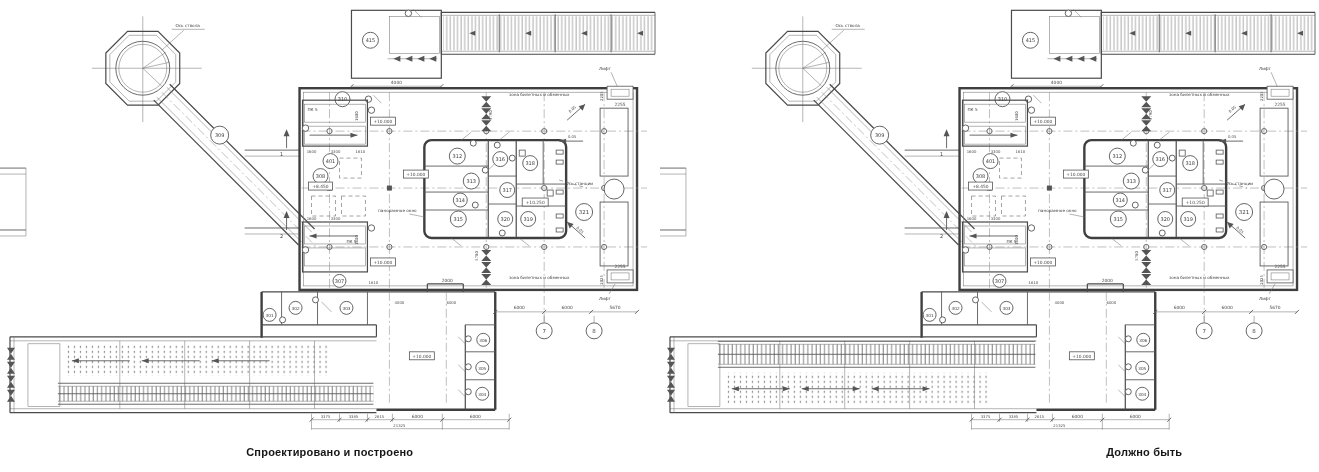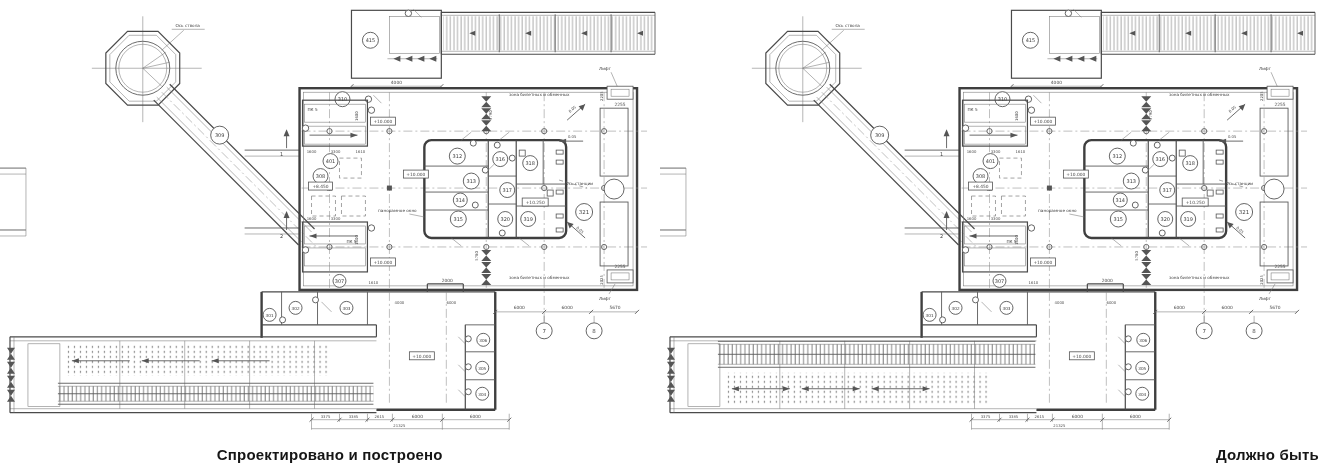--- a/index.html
+++ b/index.html
@@ -1,21 +1,21 @@
 <!DOCTYPE html>
 <html><head>
 <meta charset="utf-8">
 <style>
   html,body{margin:0;padding:0;background:#ffffff;}
   .figure{width:1319px;height:472px;display:flex;background:#fff;overflow:hidden;}
   .panel{width:659.5px;height:472px;position:relative;}
   .plan-host{width:659px;height:446px;}
   .caption{height:24px;font-family:"Liberation Sans",sans-serif;font-weight:bold;
-           font-size:15px;color:#161616;text-align:center;letter-spacing:.2px;}
-  .panel--right .caption{padding-left:310px;text-align:right;}
+           font-size:11px;color:#161616;text-align:center;letter-spacing:.2px;}
+  .panel--right .caption{padding-left:310px;}
   
   svg text{font-family:"DejaVu Sans",sans-serif;fill:#3c3c3c;}
   .w  {stroke:#3f3f3f;stroke-width:2.4;fill:none;}
   .w1 {stroke:#4a4a4a;stroke-width:1.2;fill:none;}
   .t8 {stroke:#5a5a5a;stroke-width:0.9;fill:none;}
   .t  {stroke:#767676;stroke-width:0.55;fill:none;}
   .dd {stroke:#8c8c8c;stroke-width:0.55;fill:none;stroke-dasharray:9 3 2 3;}
   .ds {stroke:#7a7a7a;stroke-width:0.7;fill:none;stroke-dasharray:4 3;}
   .blk{fill:#555;stroke:none;}
   .box{fill:#fff;stroke:#555;stroke-width:0.8;}

